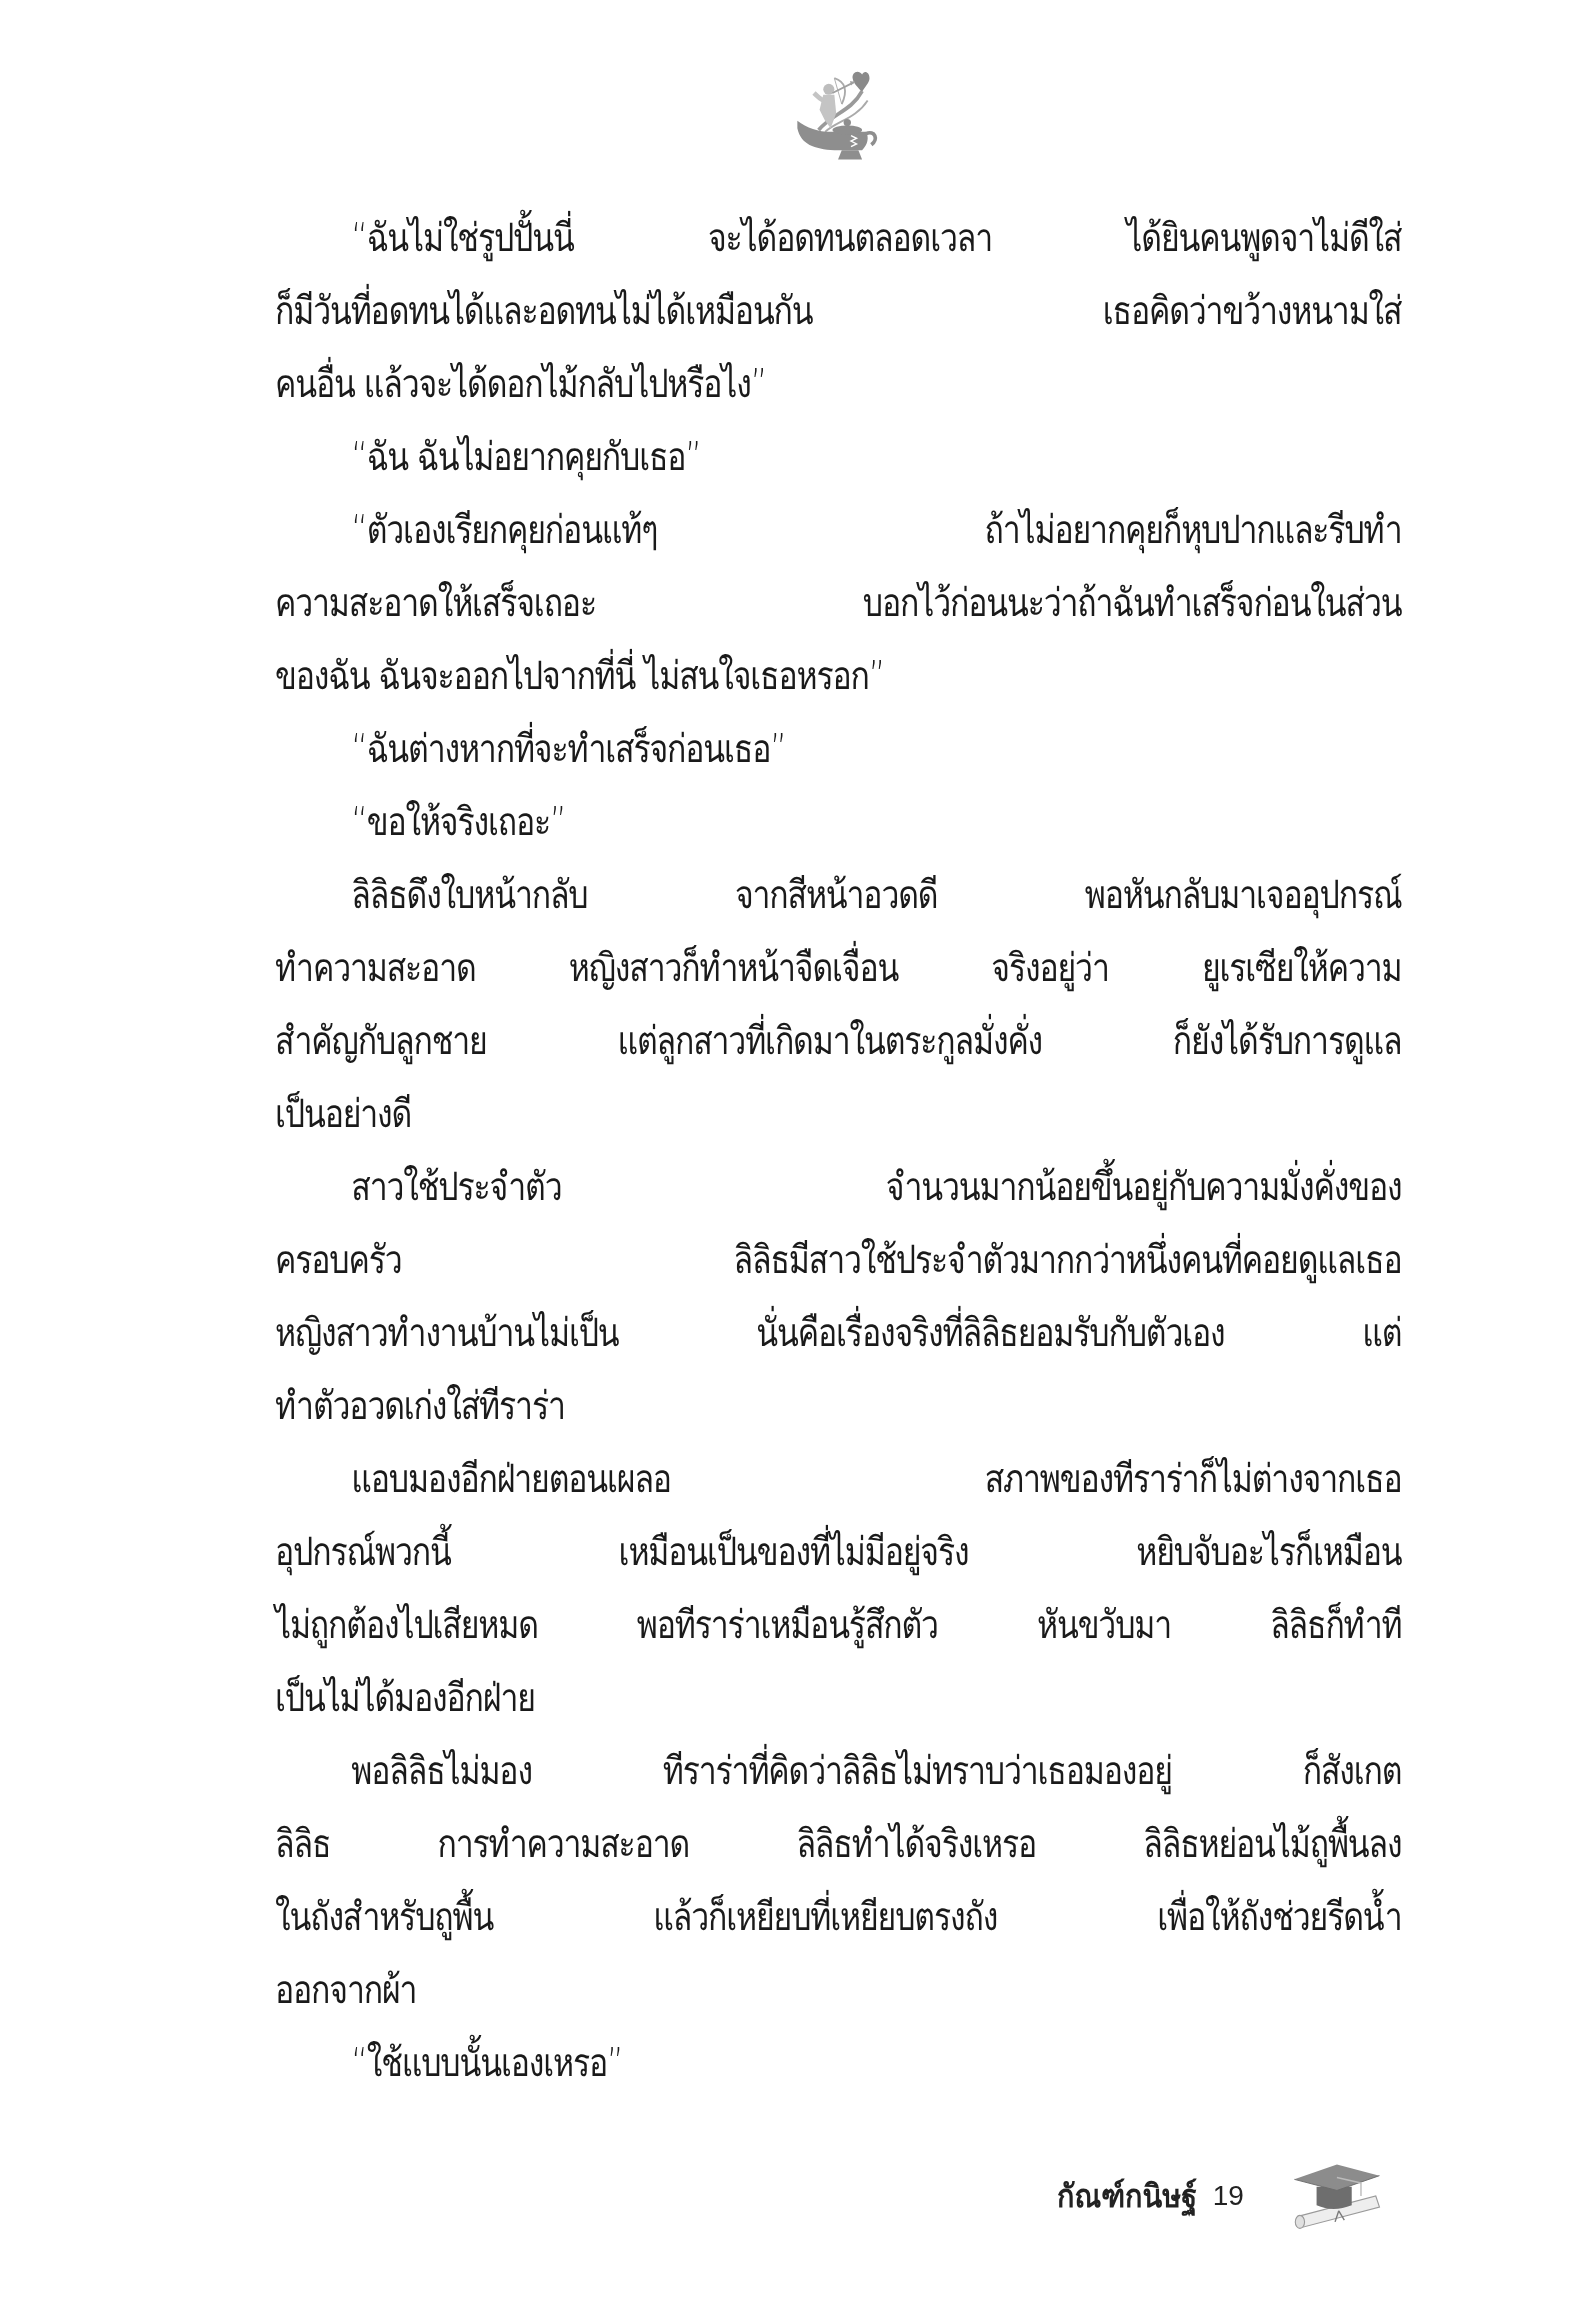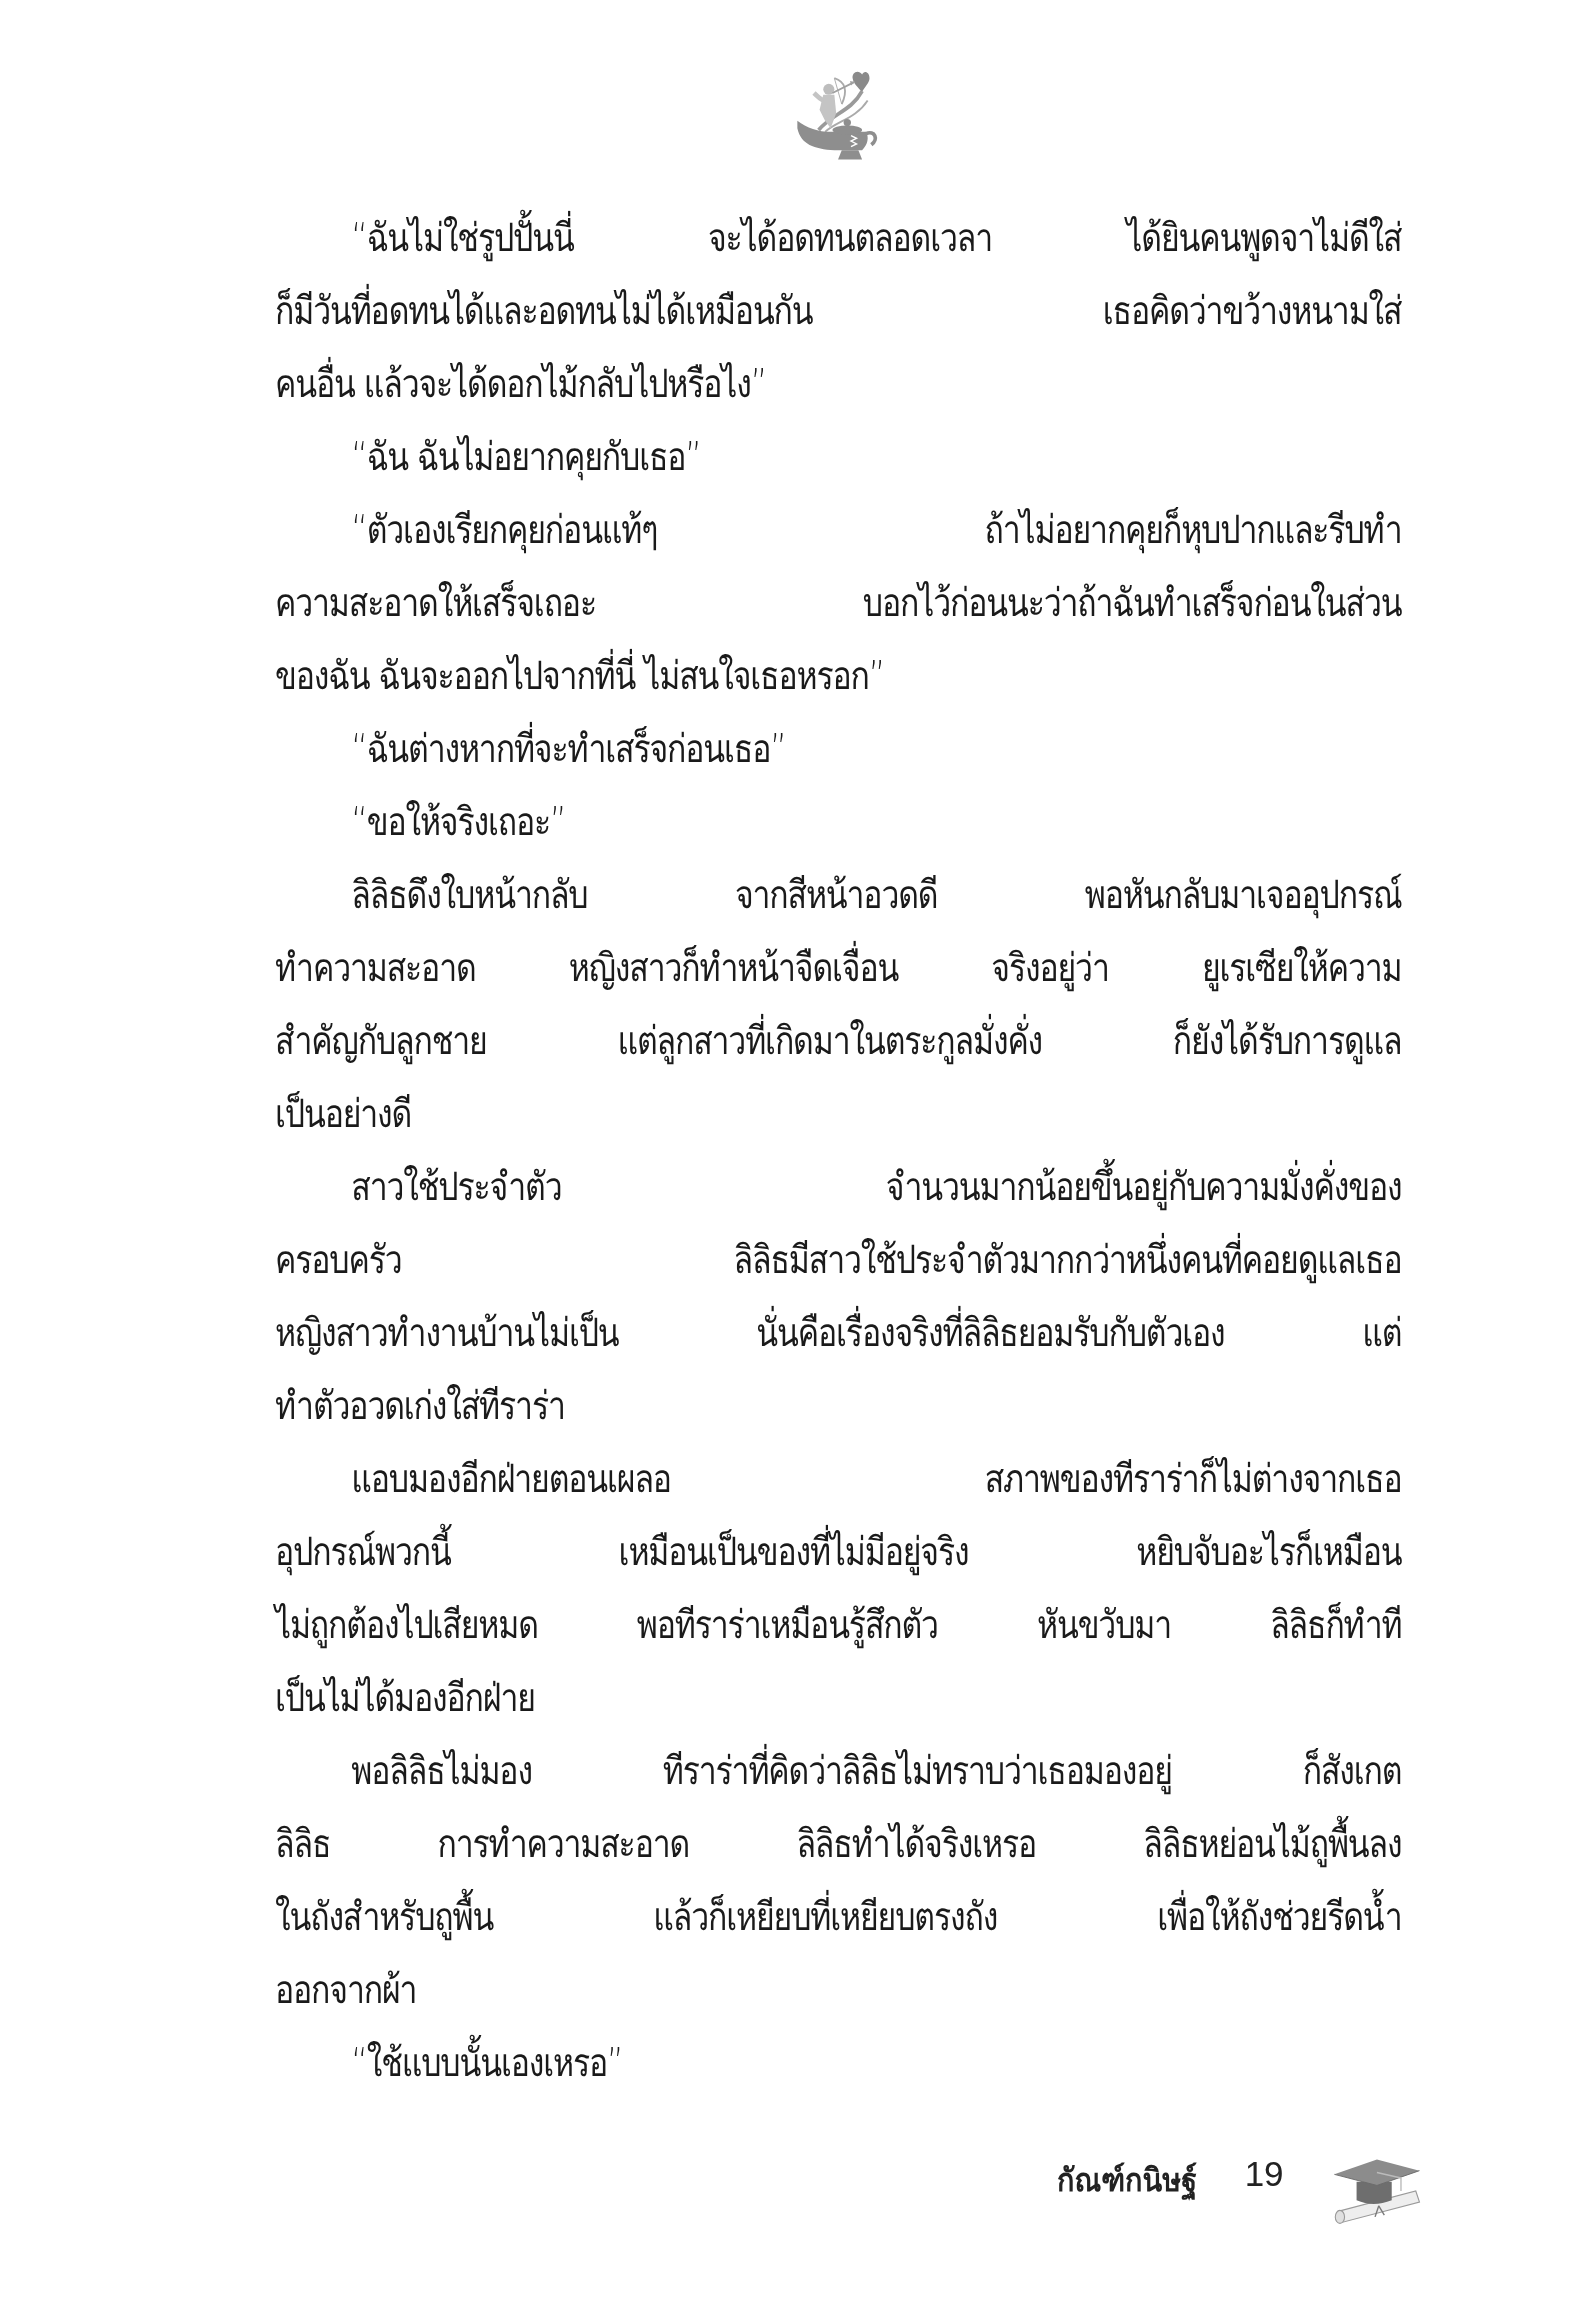--- a/index.html
+++ b/index.html
@@ -49,35 +49,35 @@
       padding-left: 93px;
       box-sizing: border-box;
     }
     .footer {
       position: absolute;
       top: 2154px;
       left: 1057px;
       width: 408px;
       height: 83px;
       display: flex;
+      align-items: center;
     }
     .footer-title {
       font-family: "DejaVu Sans", sans-serif;
       font-weight: bold;
       font-size: 32px;
       color: #222;
       transform: scaleX(0.9);
       transform-origin: left center;
       white-space: nowrap;
     }
     .footer-page {
       font-family: "Liberation Sans", sans-serif;
-      font-size: 35px;
+      font-size: 28px;
       color: #222;
-      margin-left: 32px;
     }
     .footer-icon {
       margin-left: 41px;
       width: 102px;
       height: 74px;
     }
   </style>
 </head>
 <body>
 

